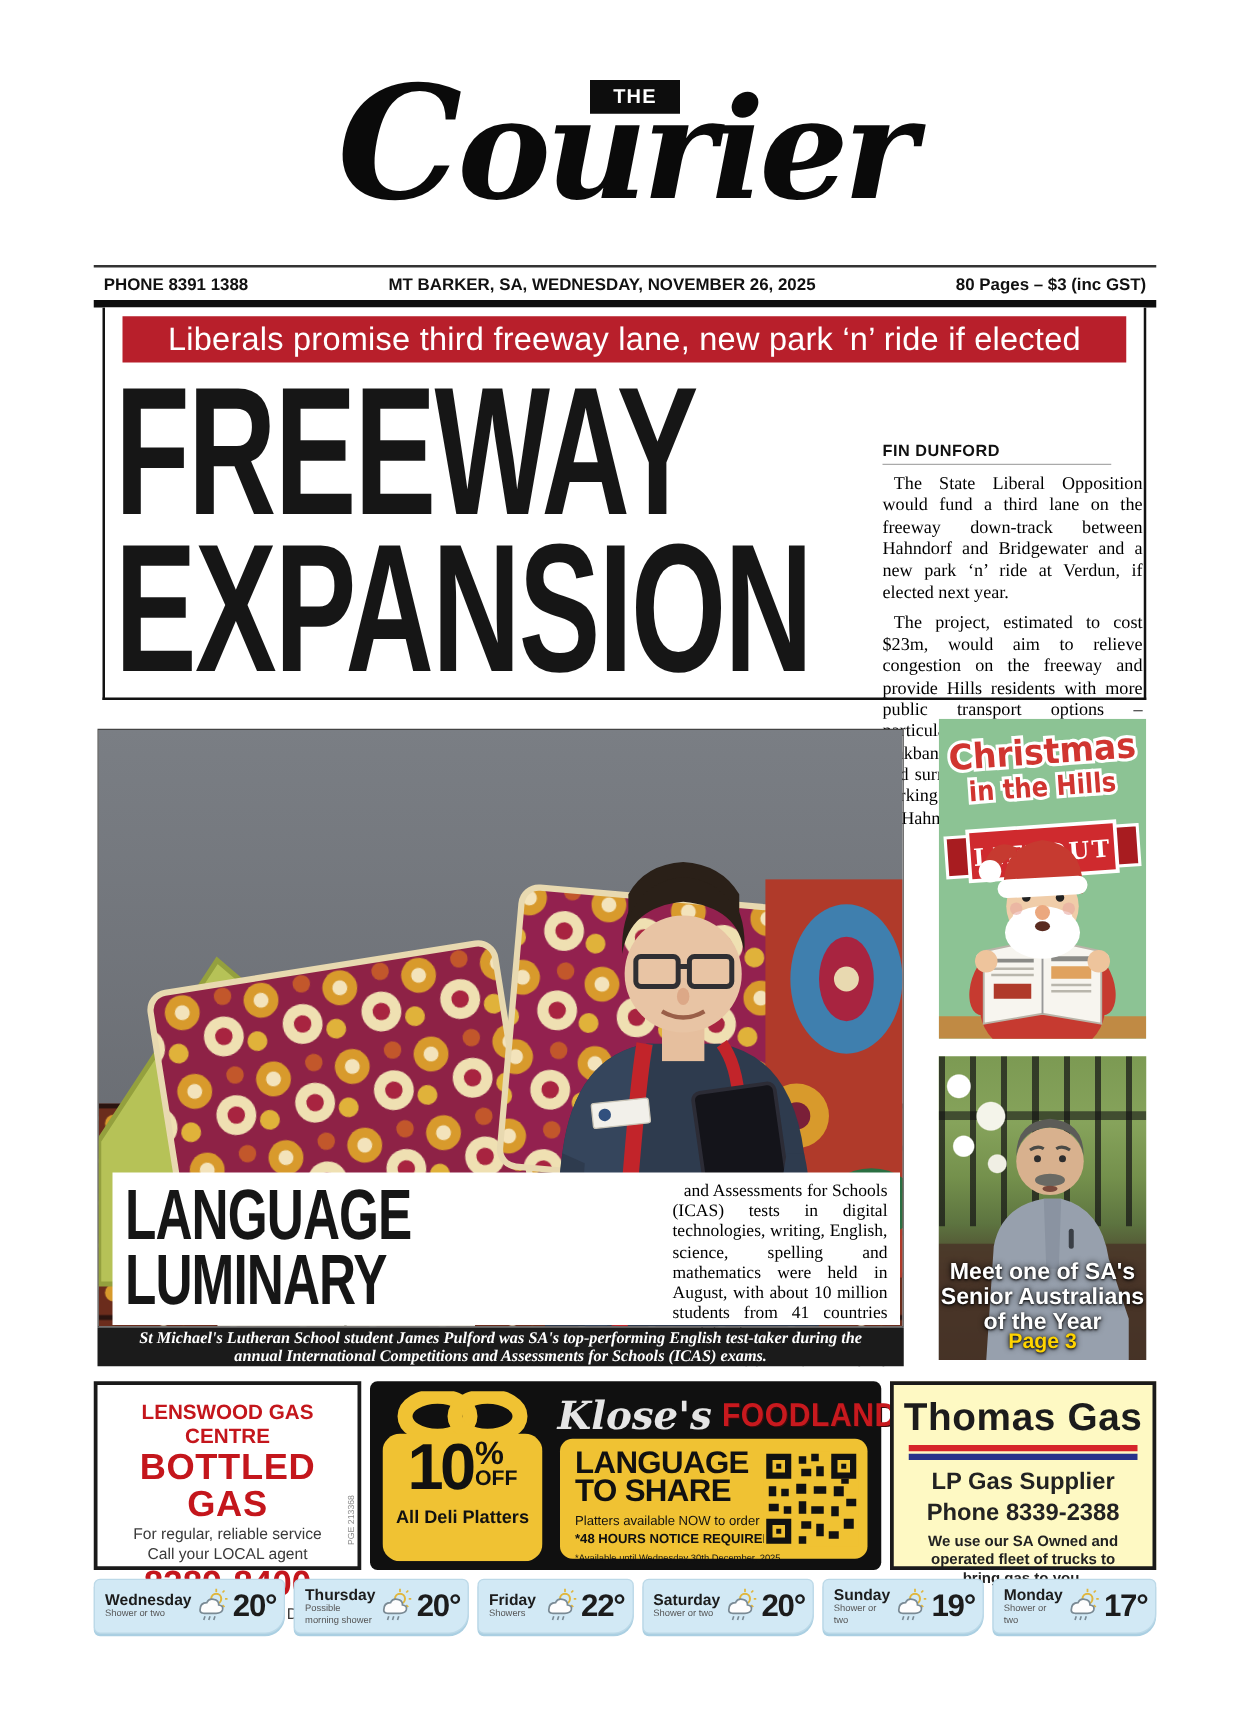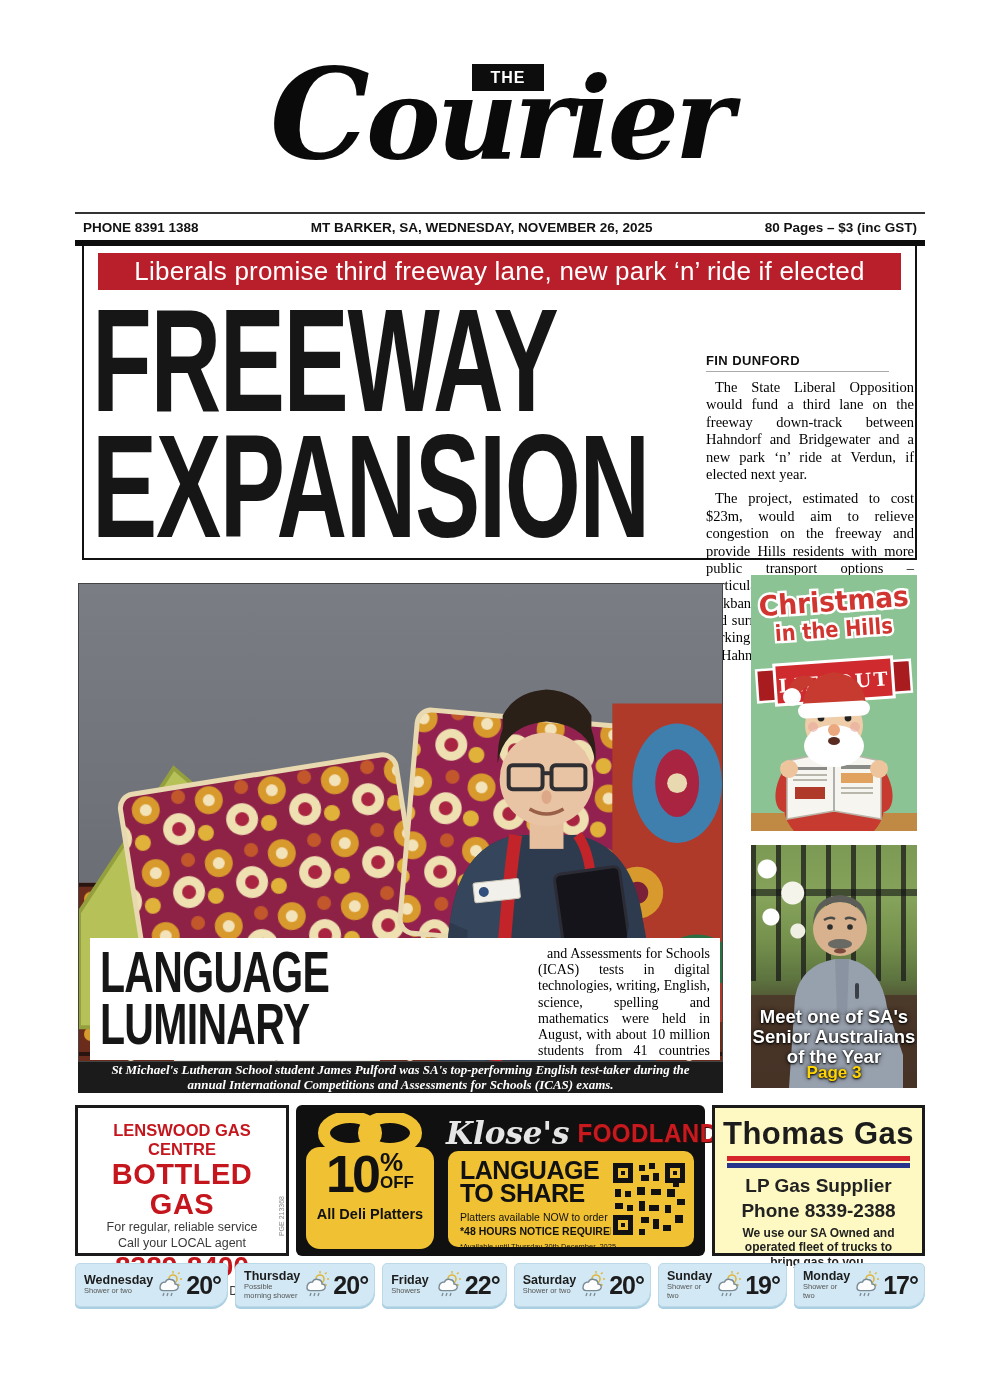--- a/index.html
+++ b/index.html
@@ -375,21 +375,21 @@
       <span class="kl-badge">
         <span class="kl-badge-top">FOODLAND</span>
         <span class="kl-badge-bot">THE MIGHTY SOUTH AUSSIES</span>
       </span>
     </div>
     <div class="kl-panel">
       <div class="kl-offer">LANGUAGE</div>
       <div class="kl-offer">TO SHARE</div>
       <div class="kl-d1">Platters available NOW to order</div>
       <div class="kl-d2">*48 HOURS NOTICE REQUIRED*</div>
-      <div class="kl-d3">*Available until Thursday 30th December, 2025.</div>
+      <div class="kl-d3">*Available until Wednesday 30th December, 2025.</div>
       <svg class="kl-qr" viewBox="0 0 76 76">
         <rect width="76" height="76" fill="#f0c233"></rect>
         <g fill="#111">
           <rect x="2" y="2" width="20" height="20"></rect>
             <rect x="54" y="2" width="20" height="20"></rect>
             <rect x="2" y="54" width="20" height="20"></rect>
           <rect x="28" y="4" width="6" height="6"></rect>
             <rect x="38" y="2" width="6" height="6"></rect>
             <rect x="30" y="14" width="8" height="6"></rect>
           <rect x="42" y="12" width="6" height="8"></rect>

